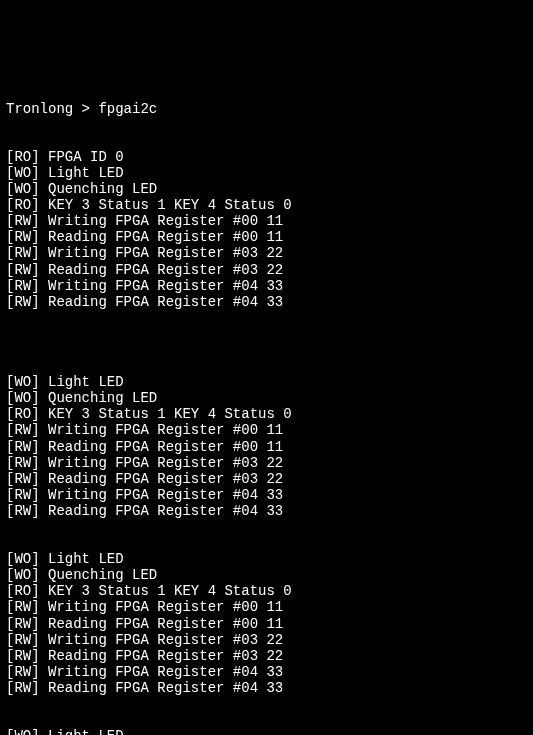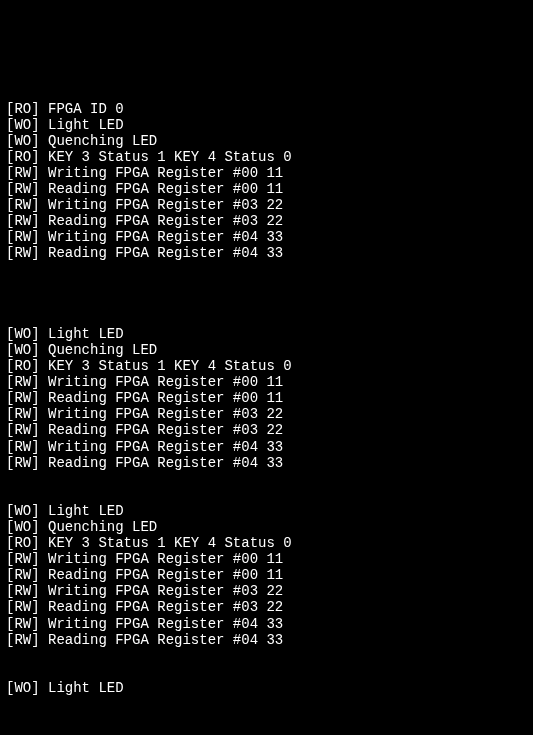--- a/index.html
+++ b/index.html
@@ -26,18 +26,19 @@
     .line {
       display: block;
     }
   </style>
 </head>
 <body>
 
 
 
 <div class="terminal">
+  <span class="line">Tronlong &gt; fpgai2c</span>
   <span id="header-block"><span class="line">[RO] FPGA ID 0</span><span class="line">[WO] Light LED</span><span class="line">[WO] Quenching LED</span><span class="line">[RO] KEY 3 Status 1 KEY 4 Status 0</span><span class="line">[RW] Writing FPGA Register #00 11</span><span class="line">[RW] Reading FPGA Register #00 11</span><span class="line">[RW] Writing FPGA Register #03 22</span><span class="line">[RW] Reading FPGA Register #03 22</span><span class="line">[RW] Writing FPGA Register #04 33</span><span class="line">[RW] Reading FPGA Register #04 33</span></span>
   <span id="repeat-blocks"><span class="line"> </span><span class="line"> </span><span class="line">[WO] Light LED</span><span class="line">[WO] Quenching LED</span><span class="line">[RO] KEY 3 Status 1 KEY 4 Status 0</span><span class="line">[RW] Writing FPGA Register #00 11</span><span class="line">[RW] Reading FPGA Register #00 11</span><span class="line">[RW] Writing FPGA Register #03 22</span><span class="line">[RW] Reading FPGA Register #03 22</span><span class="line">[RW] Writing FPGA Register #04 33</span><span class="line">[RW] Reading FPGA Register #04 33</span><span class="line"> </span><span class="line"> </span><span class="line">[WO] Light LED</span><span class="line">[WO] Quenching LED</span><span class="line">[RO] KEY 3 Status 1 KEY 4 Status 0</span><span class="line">[RW] Writing FPGA Register #00 11</span><span class="line">[RW] Reading FPGA Register #00 11</span><span class="line">[RW] Writing FPGA Register #03 22</span><span class="line">[RW] Reading FPGA Register #03 22</span><span class="line">[RW] Writing FPGA Register #04 33</span><span class="line">[RW] Reading FPGA Register #04 33</span><span class="line"> </span><span class="line"> </span><span class="line">[WO] Light LED</span></span>
 </div>
 
 
 
 
 </body></html>

